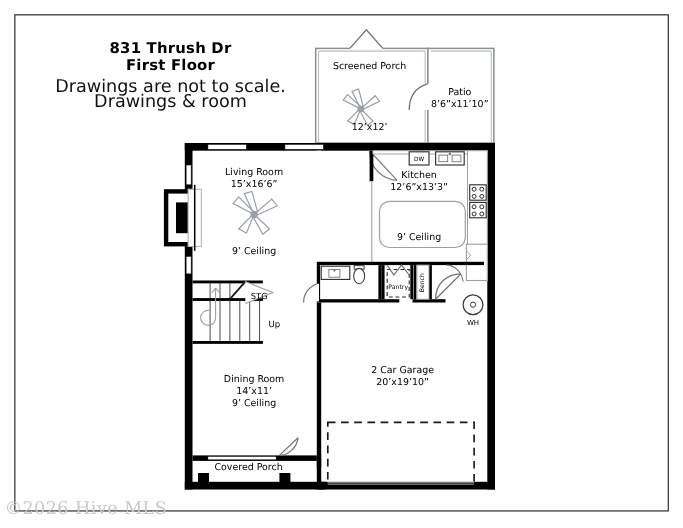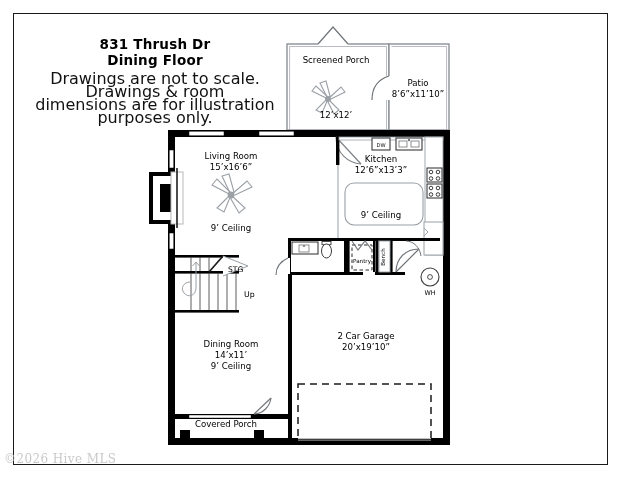--- a/index.html
+++ b/index.html
@@ -58,39 +58,38 @@
     position: absolute;
     left: 0; top: 0;
     width: 621px;
     height: 480px;
   }
   
   #watermark {
     position: absolute;
     left: 4px;
     top: 452px;
-    font-size: 12px;
+    font-size: 16px;
     color: #c9c9c9;
     font-family: "DejaVu Serif", "Liberation Serif", serif;
     letter-spacing: 0.4px;
     white-space: nowrap;
   }
 </style>
 </head>
 <body>
 
 <div id="page">
 
   <div id="frame"></div>
 
   <div id="titleblock">
     <div class="title-line">831 Thrush Dr</div>
-    <div class="title-line">Dining Floor</div>
+    <div class="title-line">First Floor</div>
     <div class="disclaimer">Drawings are not to scale. Drawings &amp; room</div>
-    <div class="disclaimer" style="margin-top:0">dimensions are for illustration purposes only.</div>
   </div>
 
   <svg id="plan" viewBox="0 0 621 480">
 
     <g>
       <rect x="287" y="44" width="102" height="86" fill="#ffffff" stroke="#8c9196" stroke-width="1.4"></rect>
 
       <line x1="289.6" y1="46.5" x2="386.5" y2="46.5" stroke="#b9bdc2" stroke-width="1"></line>
       <line x1="289.6" y1="46.5" x2="289.6" y2="129" stroke="#b9bdc2" stroke-width="1"></line>
       <line x1="386.5" y1="46.5" x2="386.5" y2="129" stroke="#b9bdc2" stroke-width="1"></line>

